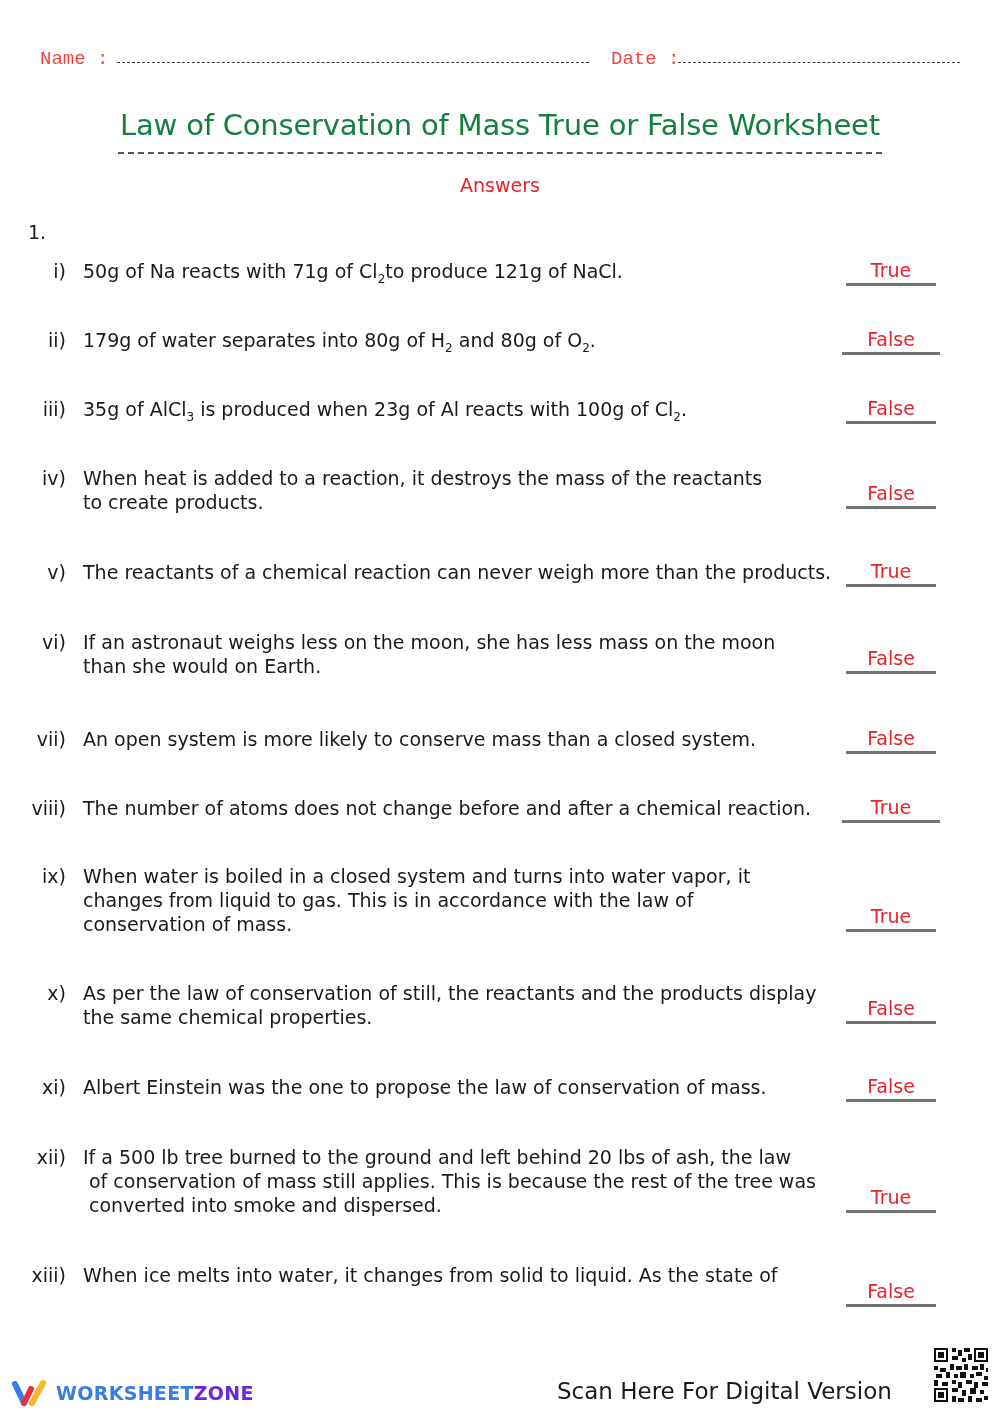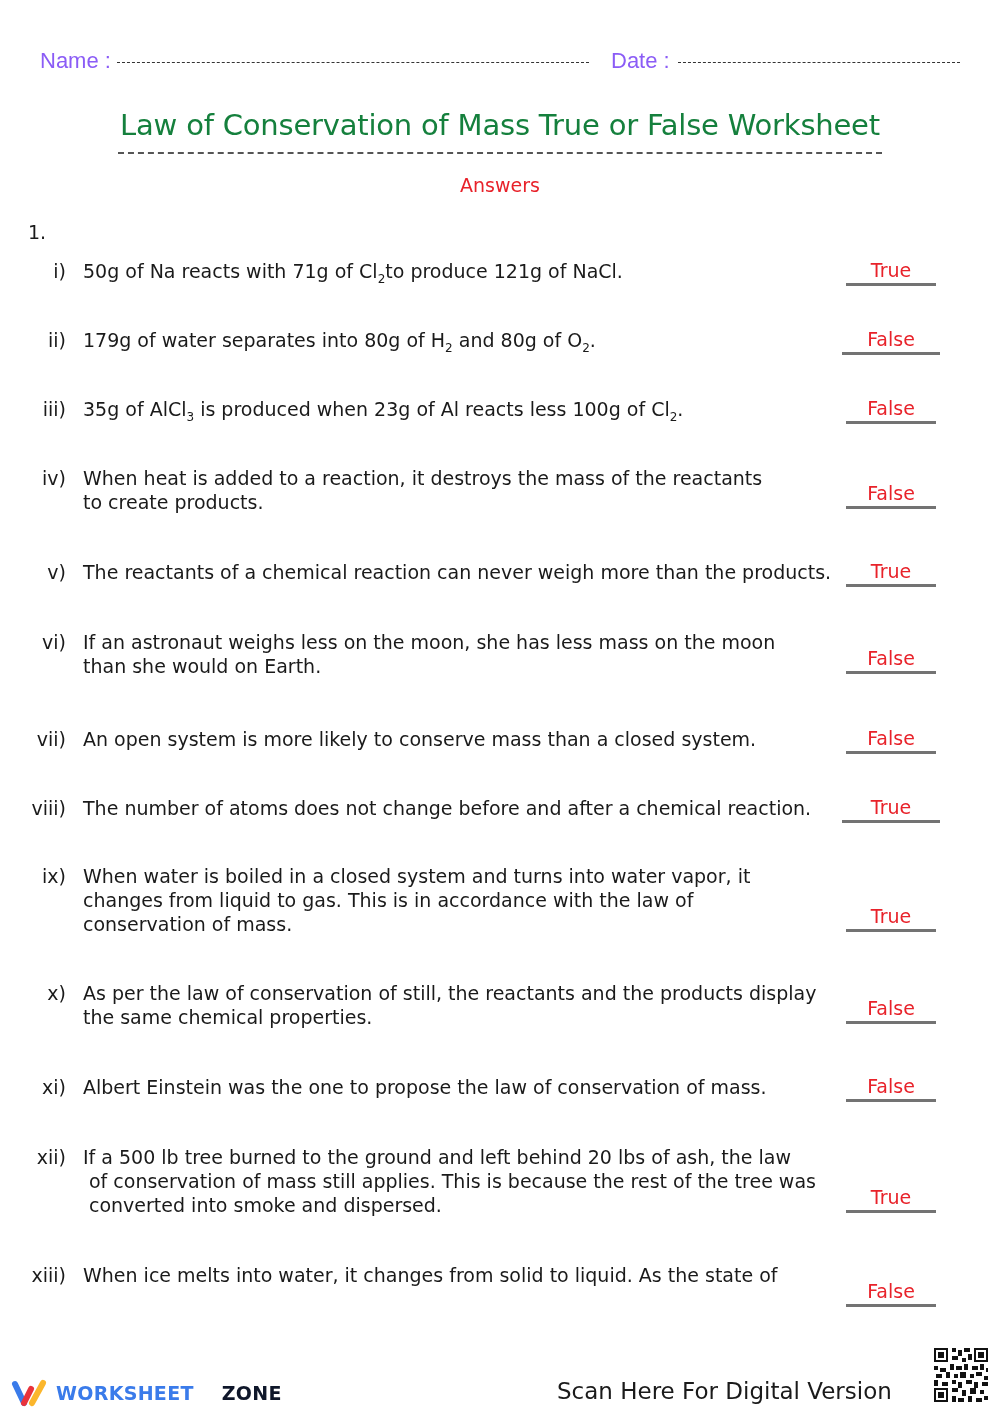--- a/index.html
+++ b/index.html
@@ -1,32 +1,32 @@
 <!DOCTYPE html>
 <html><head>
   <meta charset="utf-8">
   <style>
     html, body { margin: 0; padding: 0; background: #ffffff; }
     body { width: 1000px; height: 1414px; position: relative; overflow: hidden; font-family: "DejaVu Sans", sans-serif; color: #1a1a1a; }
-    .header-row { position: absolute; top: 44px; left: 40px; right: 40px; height: 30px; font-family: Liberation Sans, sans-serif; font-size: 22px; color: #8b5cf6; }
+    .header-row { position: absolute; top: 44px; left: 40px; right: 40px; height: 30px; font-family: Liberation Mono, monospace; font-size: 19px; color: #ef4444; }
     .hdr-label { position: absolute; top: 4px; }
     .hdr-line { position: absolute; top: 18px; border-bottom: 1.5px dashed #333; height: 0; }
     .title { position: absolute; top: 108px; left: 0; width: 1000px; text-align: center; font-size: 29px; color: #15803d; letter-spacing: -0.2px; }
     .title-underline { position: absolute; top: 152px; left: 118px; width: 764px; border-bottom: 2px dashed #555; }
     .answers-label { position: absolute; top: 174px; left: 0; width: 1000px; text-align: center; font-size: 19px; color: #e8222a; }
     .section-num { position: absolute; top: 221px; left: 28px; font-size: 19px; }
     .q { position: absolute; left: 0; width: 1000px; font-size: 19px; line-height: 24px; }
     .q .num { position: absolute; text-align: right; width: 66px; }
     .q .txt { position: absolute; left: 83px; width: 770px; }
     .q .txt sub { font-size: 12px; line-height: 0; vertical-align: -5px; }
     .ans { position: absolute; width: 90px; left: 846px; text-align: center; font-size: 19px; color: #e8222a; border-bottom: 3px solid #737373; padding-bottom: 2px; }
     .footer-logo { position: absolute; left: 10px; top: 1376px; height: 34px; display: flex; align-items: center; }
     .logo-text { font-family: "DejaVu Sans", sans-serif; font-weight: bold; font-size: 19px; letter-spacing: 0.3px; margin-left: 6px; }
     .logo-a { color: #3a7bea; }
-    .logo-b { color: #0f172a; margin-left: 28px; }
+    .logo-b { color: #6d28d9; }
     .scan-text { position: absolute; top: 1378px; left: 557px; font-size: 23px; color: #1a1a1a; }
     .qr { position: absolute; top: 1346px; left: 932px; width: 58px; height: 58px; }
   </style>
 </head>
 <body>
 
 <div class="header-row">
   <span class="hdr-label" style="left:0;">Name :</span>
   <span class="hdr-line" style="left:77px; width:472px;"></span>
   <span class="hdr-label" style="left:571px;">Date :</span>
@@ -46,21 +46,21 @@
 <div class="ans" style="top:259px;">True</div>
 
 <div class="q" style="top:328px;">
   <span class="num">ii)</span>
   <span class="txt"><span>179g of water separates into 80g of H</span><sub>2</sub><span> and 80g of O</span><sub>2</sub><span>.</span></span>
 </div>
 <div class="ans" style="top:328px; left:842px; width:98px;">False</div>
 
 <div class="q" style="top:397px;">
   <span class="num">iii)</span>
-  <span class="txt"><span>35g of AlCl</span><sub>3</sub><span> is produced when 23g of Al reacts less 100g of Cl</span><sub>2</sub><span>.</span></span>
+  <span class="txt"><span>35g of AlCl</span><sub>3</sub><span> is produced when 23g of Al reacts with 100g of Cl</span><sub>2</sub><span>.</span></span>
 </div>
 <div class="ans" style="top:397px;">False</div>
 
 <div class="q" style="top:466px;">
   <span class="num">iv)</span>
   <span class="txt">
       <div>When heat is added to a reaction, it destroys the mass of the reactants</div>
       <div>to create products.</div>
     </span>
 </div>

